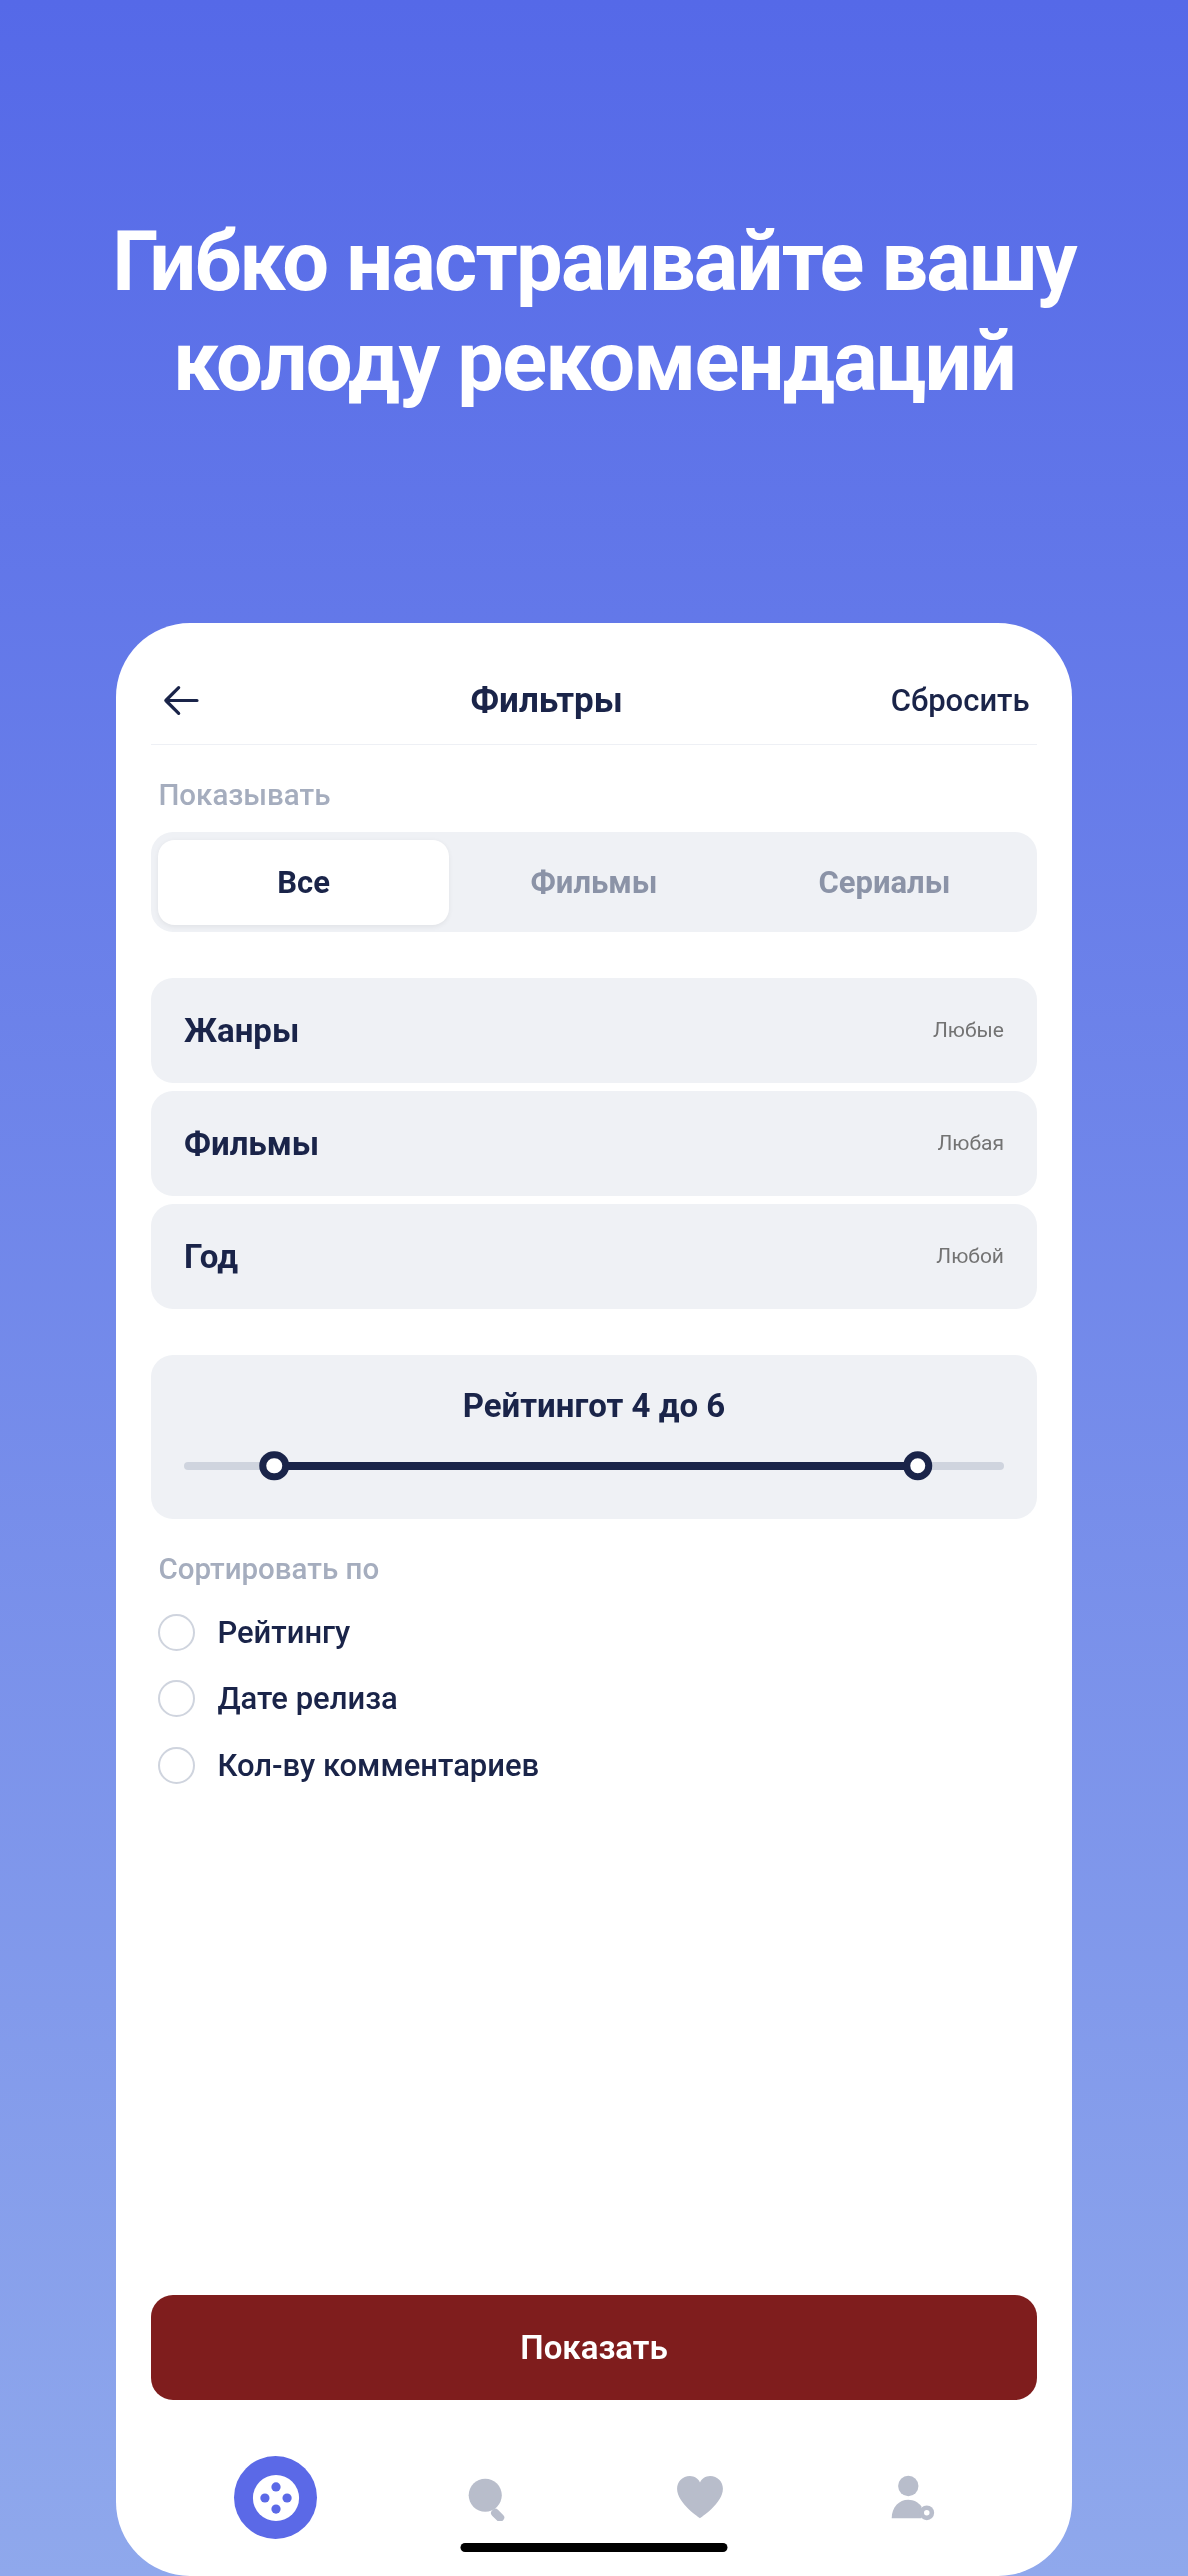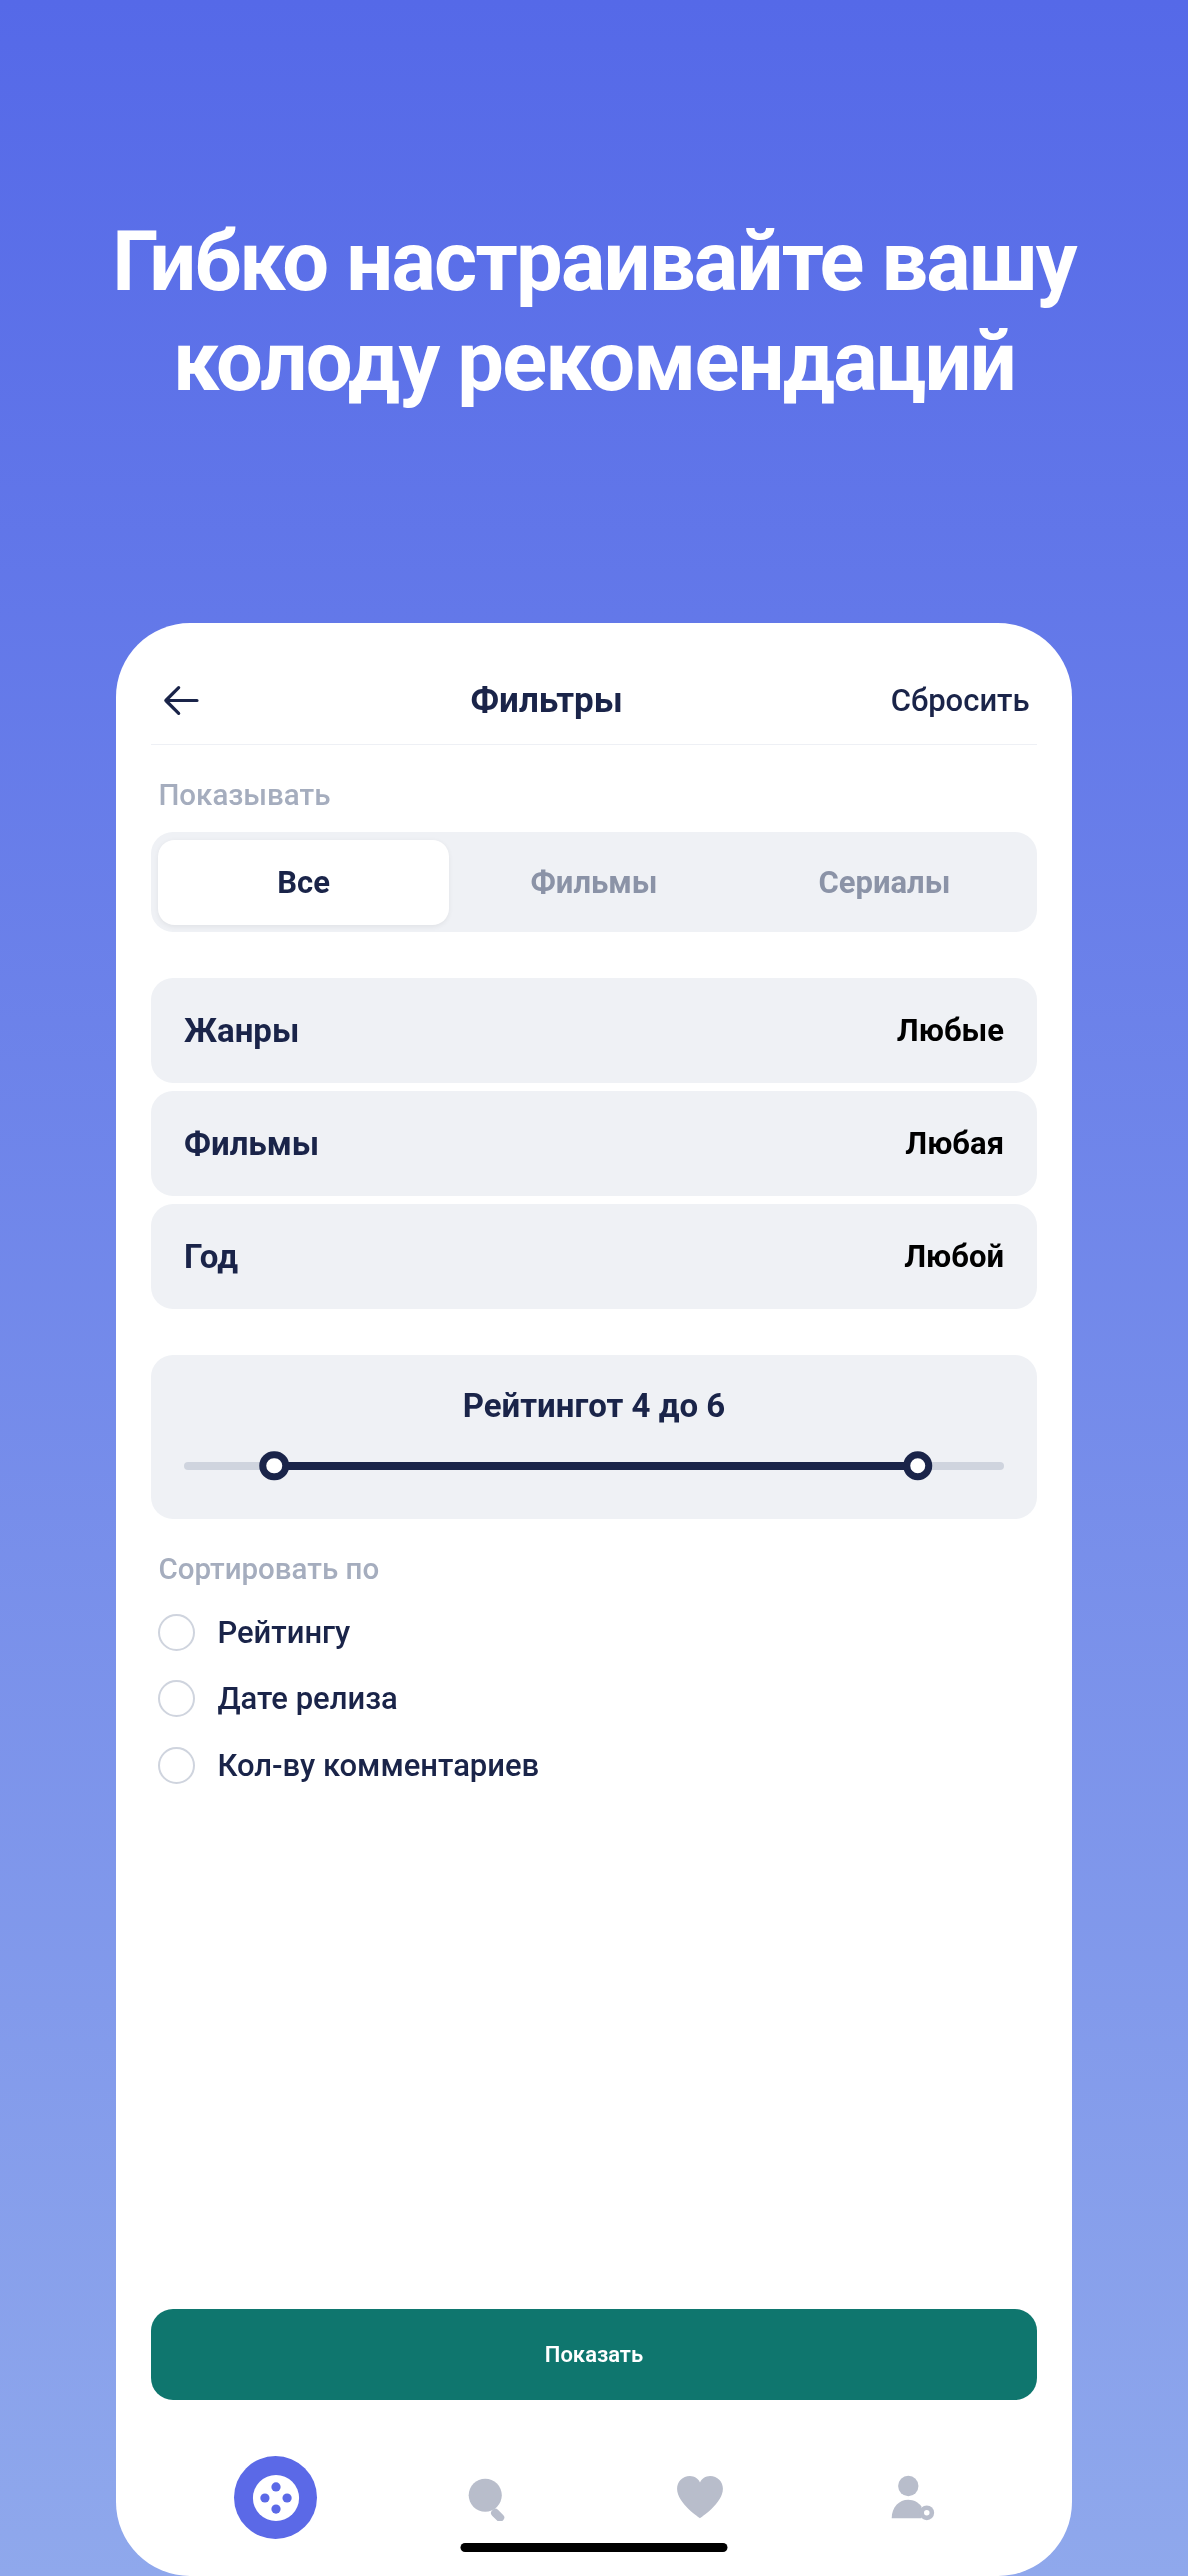--- a/index.html
+++ b/index.html
@@ -127,23 +127,23 @@
       cursor: pointer;
     }
 
     .filter-row-label {
       font-size: 33px;
       font-weight: 700;
       color: #1A2449;
     }
 
     .filter-row-value {
-      font-size: 31px;
-      color: #000000;
-      font-weight: 700;
+      font-size: 21px;
+      color: #737373;
+      font-weight: 400;
     }
 
     
     .rating-card {
       background: #EFF1F5;
       border-radius: 22px;
       padding: 31px 33px 39px 33px;
       margin-top: 46px;
     }
 
@@ -241,26 +241,26 @@
       font-weight: 500;
     }
 
     
     .spacer {
       flex: 1;
     }
 
     
     .show-button {
-      background: #0f766e;
+      background: #7f1d1d;
       color: #ffffff;
       text-align: center;
       padding: 33px 0;
       border-radius: 22px;
-      font-size: 22px;
+      font-size: 33px;
       font-weight: 600;
       margin-bottom: 28px;
       cursor: pointer;
     }
 
     
     .tab-bar {
       display: flex;
       justify-content: space-around;
       align-items: center;

